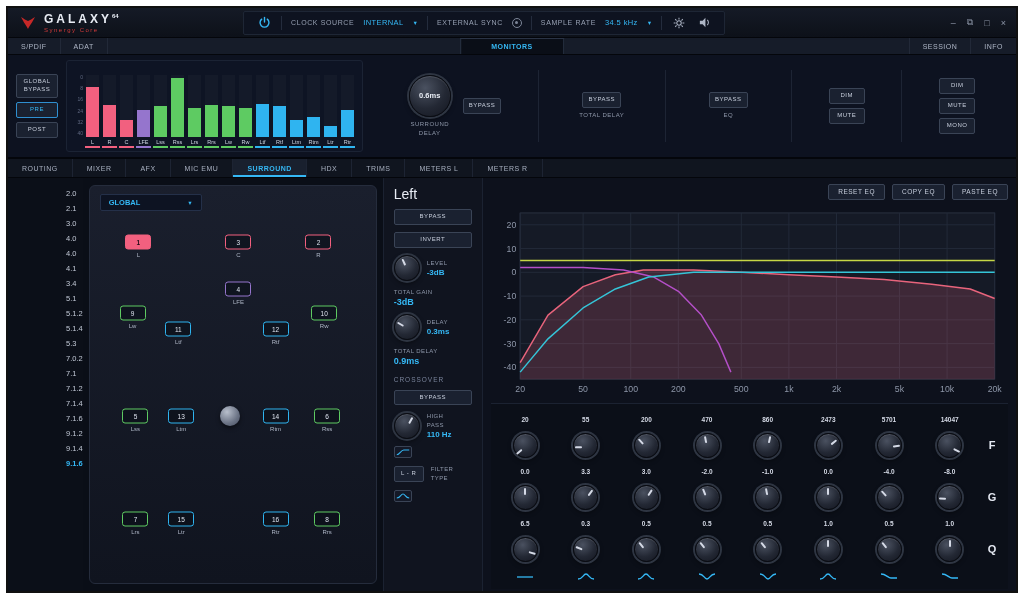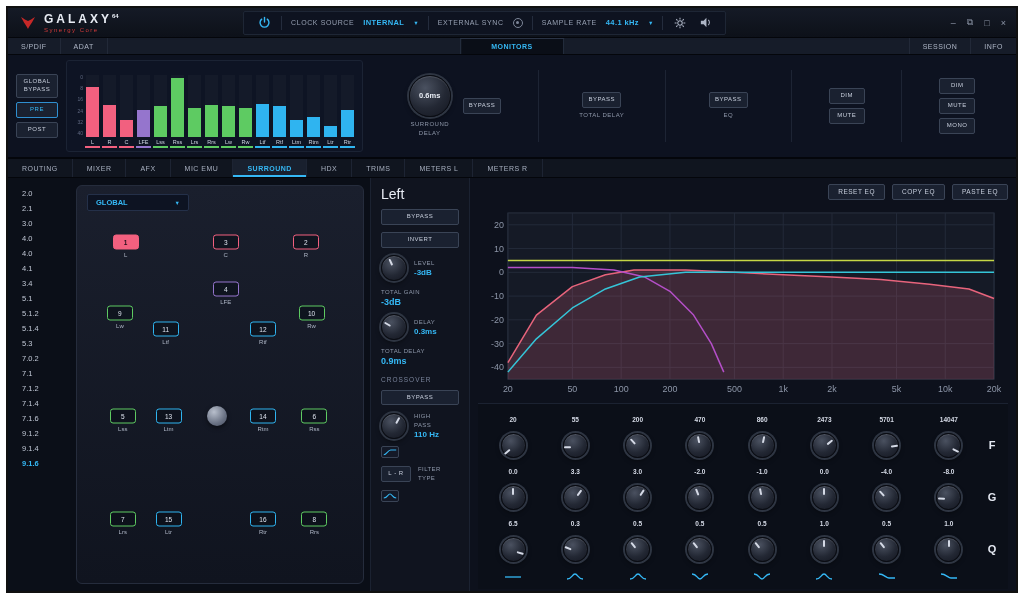--- a/index.html
+++ b/index.html
@@ -7,21 +7,21 @@
 .frame{width:1024px;height:599px;padding:6px;background:#fff;}
 .app{width:100%;height:100%;border:2px solid #101010;background:#0a0e17;display:flex;flex-direction:column;overflow:hidden;color:#c6cddb;}
 
 .titlebar{flex:0 0 30px;background:linear-gradient(#151a26,#0d1119);display:flex;align-items:center;padding:0 10px;border-bottom:1px solid #04060b;}
 .brand{display:flex;align-items:center;gap:6px;width:225px;}
 .brand-name{color:#e8ecf4;font-size:12px;letter-spacing:3px;font-weight:bold;line-height:1;}
 .brand-name sup{font-size:6px;letter-spacing:0;}
 .brand-sub{color:#d23b3b;font-size:6px;letter-spacing:1.5px;margin-top:2px;}
 .tb-center{display:flex;align-items:center;gap:9px;background:#0e1320;border:1px solid #1e2635;border-radius:2px;height:24px;padding:0 12px;}
 .tb-lbl{color:#97a0b2;font-size:7px;letter-spacing:.6px;}
-.tb-val{color:#35b8f5;font-size:7.5px;font-weight:bold;letter-spacing:.4px;cursor:pointer;}
+.tb-val{color:#35b8f5;font-size:7.5px;font-weight:normal;letter-spacing:.4px;cursor:pointer;}
 .caret{color:#35b8f5;font-size:5.5px;}
 .vsep{width:1px;height:14px;background:#242c3d;}
 .vsep.tall{height:72px;background:#1d2434;}
 .iconbtn{width:16px;height:16px;display:flex;align-items:center;justify-content:center;cursor:pointer;}
 .sync-dot{width:10px;height:10px;border:1px solid #7d8698;border-radius:50%;display:inline-block;position:relative;}
 .sync-dot::after{content:"";position:absolute;inset:2.5px;border-radius:50%;background:#7d8698;}
 .win{margin-left:auto;display:flex;gap:11px;color:#8d96a8;font-size:9px;align-items:center;}
 .win span{cursor:pointer;}
 
 .tabs1{flex:0 0 17px;background:#161c29;display:flex;align-items:stretch;border-bottom:1px solid #04060b;font-size:7px;position:relative;}
@@ -53,21 +53,21 @@
 .bknob{width:25px;height:25px;}
 .kval{font-size:7.5px;color:#e8ecf4;font-weight:bold;}
 .kptr{position:absolute;top:2px;left:50%;width:2px;height:7px;margin-left:-1px;background:#d5dae6;border-radius:1px;transform-origin:1px 11px;}
 
 .tabs2{flex:0 0 19px;background:#10151f;display:flex;border-bottom:1px solid #04060b;font-size:7px;}
 .tab2{display:flex;align-items:center;padding:0 14px;color:#a8b0c0;border-right:1px solid #1d2433;letter-spacing:.5px;cursor:pointer;}
 .tab2.active{color:#35b8f5;background:#19202e;box-shadow:inset 0 -2px 0 #35b8f5;font-weight:bold;}
 
 .main{flex:1;display:flex;min-height:0;}
 .formats{flex:0 0 62px;background:#0b0f18;padding:8px 0 0 14px;font-size:7.5px;color:#c2c9d6;}
-.fmt{line-height:15px;cursor:pointer;}
+.fmt{line-height:15px;cursor:pointer;margin-left:44px;}
 .fmt.active{color:#35b8f5;font-weight:bold;}
 .stage-wrap{flex:0 0 300px;padding:7px 6px;}
 .stage{position:relative;width:100%;height:100%;background:linear-gradient(#1a1f2d,#10141f);border:1px solid #252c3c;border-radius:6px;}
 .preset{position:absolute;top:8px;left:10px;display:flex;align-items:center;justify-content:space-between;background:#0d1322;border:1px solid #243049;border-radius:2px;padding:3px 8px;color:#35b8f5;font-size:7.5px;font-weight:bold;width:102px;cursor:pointer;}
 .spk{position:absolute;transform:translate(-50%,-50%);display:flex;flex-direction:column;align-items:center;gap:2px;cursor:pointer;}
 .spk-box{width:26px;height:15px;border:1px solid;border-radius:3px;background:rgba(10,14,24,.55);color:#dde3ee;font-size:6.5px;display:flex;align-items:center;justify-content:center;}
 .spk.selected .spk-box{color:#23101a;font-weight:bold;}
 .spk-lab{font-size:6px;color:#aeb6c6;}
 .listener{position:absolute;transform:translate(-50%,-50%);width:20px;height:20px;border-radius:50%;background:radial-gradient(circle at 35% 30%,#b8bfcc,#6a7284 60%,#464d5e);box-shadow:0 2px 4px rgba(0,0,0,.5);}
 
@@ -117,21 +117,21 @@
       </span>
       <span class="vsep"></span>
       <span class="tb-lbl">CLOCK SOURCE</span>
       <span class="tb-val">INTERNAL</span>
       <span class="caret">▼</span>
       <span class="vsep"></span>
       <span class="tb-lbl">EXTERNAL SYNC</span>
       <span class="sync-dot"></span>
       <span class="vsep"></span>
       <span class="tb-lbl">SAMPLE RATE</span>
-      <span class="tb-val">44.1 kHz</span>
+      <span class="tb-val">34.5 kHz</span>
       <span class="caret">▼</span>
       <span class="vsep"></span>
       <span class="iconbtn">
         <svg width="12" height="12" viewBox="0 0 14 14">
               <g stroke="#aeb6c6" fill="none" stroke-width="1.2">
                 <circle cx="7" cy="7" r="2.6"></circle>
                 <path d="M7 .8v2.2M7 11v2.2M.8 7h2.2M11 7h2.2M2.6 2.6l1.5 1.5M9.9 9.9l1.5 1.5M11.4 2.6L9.9 4.1M4.1 9.9l-1.5 1.5"></path>
               </g>
             </svg>
       </span>

